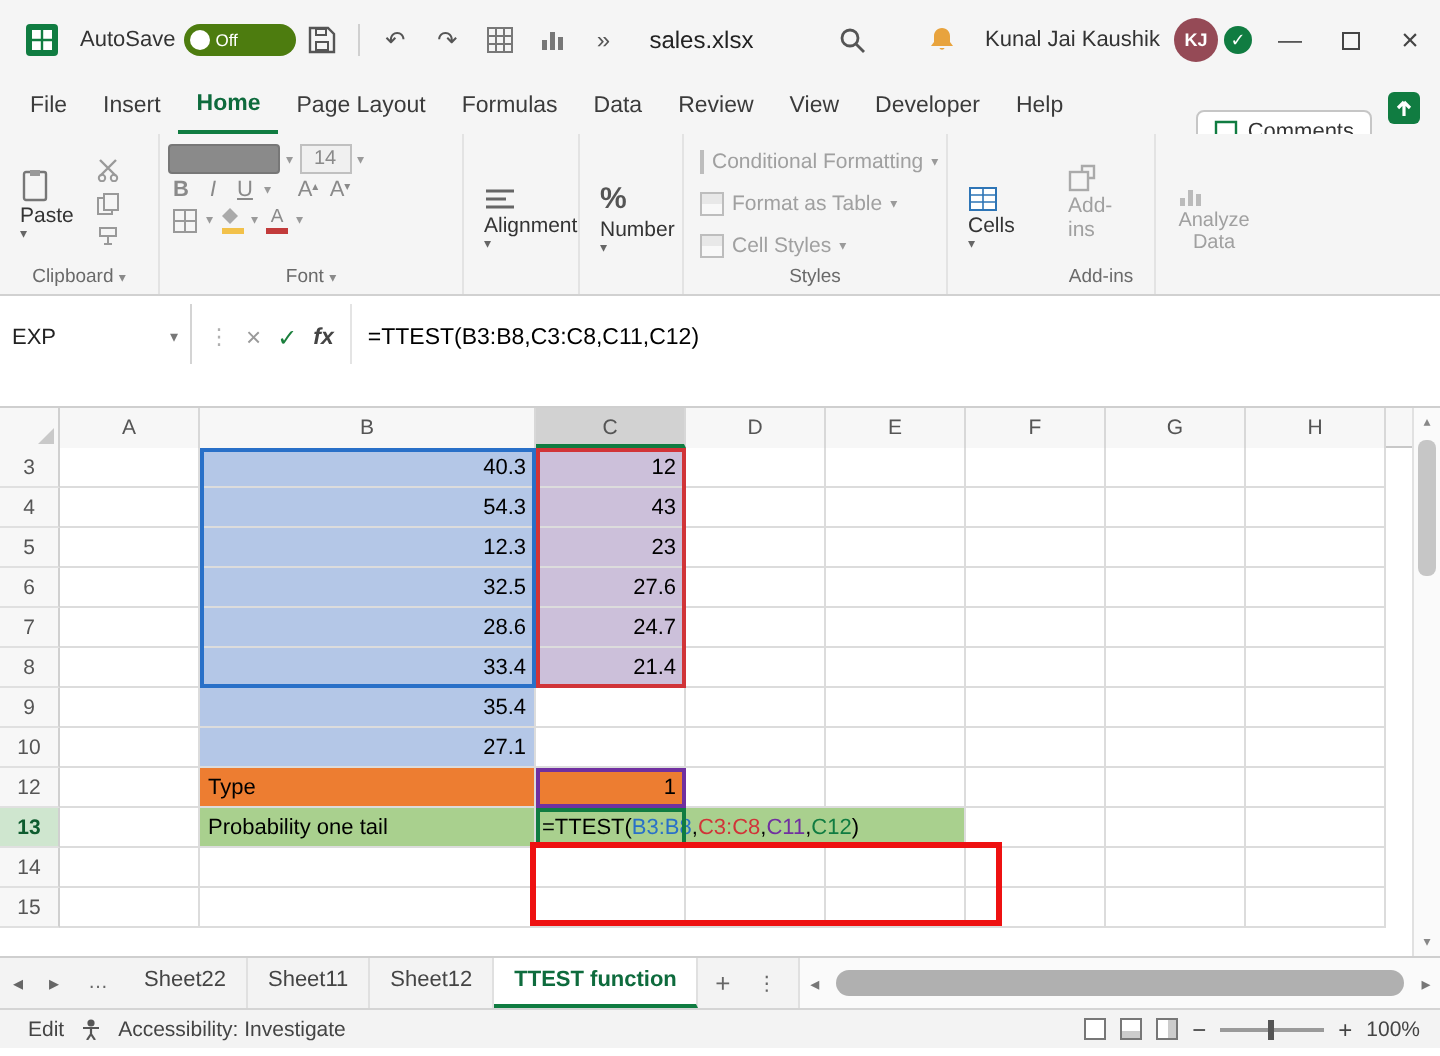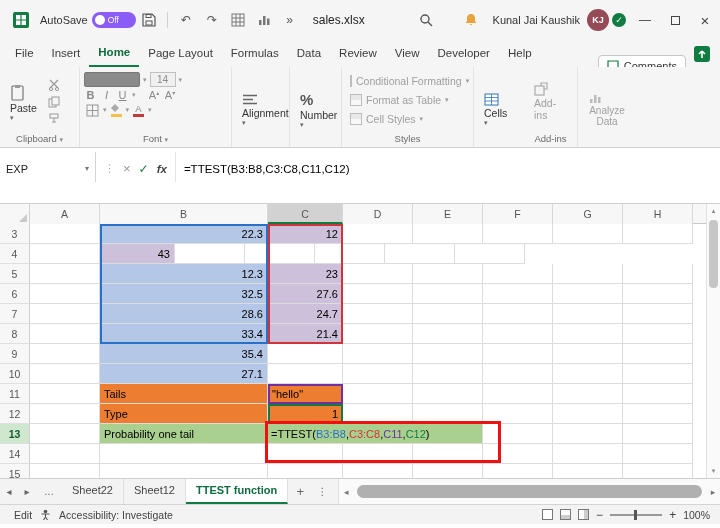--- a/index.html
+++ b/index.html
@@ -4,21 +4,21 @@
 <style>
   * { box-sizing: border-box; margin: 0; padding: 0; }
   html,body { width:720px; height:528px; overflow:hidden; }
   body { font-family:"Liberation Sans", sans-serif; background:#fff; position:relative; font-size:11px; color:#222; }
   .abs { position:absolute; left:0; right:0; }
 
   
   .titlebar { top:0; height:40px; background:#f5f5f5; display:flex; align-items:center; padding-left:8px; }
   .tb-ic { display:inline-flex; align-items:center; justify-content:center; width:20px; height:20px; margin:0 3px; color:#555; font-size:12px; }
   .autosave { font-size:11px; color:#333; margin:0 4px 0 6px; }
-  .toggle { width:44px; height:16px; border-radius:8px; background:#8b5cf6; display:inline-flex; align-items:center; padding:0 3px; gap:3px; }
+  .toggle { width:56px; height:16px; border-radius:8px; background:#4d7c0f; display:inline-flex; align-items:center; padding:0 3px; gap:3px; }
   .knob { width:10px; height:10px; border-radius:50%; background:#fff; }
   .toggle-txt { color:#fff; font-size:8.5px; }
   .tb-sep { width:1px; height:16px; background:#d0d0d0; margin:0 5px; }
   .filename { font-size:12px; color:#222; margin-left:10px; }
   .tb-spacer { flex:1; }
   .username { font-size:11px; color:#333; margin:0 4px; }
   .avatar { width:22px; height:22px; border-radius:50%; background:#954a56; color:#fff; font-size:9px; font-weight:bold; display:inline-flex; align-items:center; justify-content:center; margin:0 3px; }
   .presence { width:14px; height:14px; border-radius:50%; background:#107c41; color:#fff; font-size:9px; display:inline-flex; align-items:center; justify-content:center; margin-right:4px; }
   .winbtn { width:30px; height:40px; display:inline-flex; align-items:center; justify-content:center; color:#444; font-size:12px; }
   .maxbox { width:9px; height:9px; border:1px solid #444; display:inline-block; }
@@ -288,21 +288,21 @@
 
   <div class="rgroup" style="width:52px;justify-content:center;">
     <div class="bigbtn">
       <span style="font-size:15px;color:#555;font-weight:bold;">%</span>
       <span>Number</span>
       <span class="chev">▾</span>
     </div>
   </div>
 
   <div class="rgroup" style="width:132px;">
-    <div class="gbody" style="flex-direction:column;justify-content:flex-start;">
+    <div class="gbody" style="flex-direction:column;justify-content:space-between;">
         <div class="styles-item">
           <div class="sicon"></div>
           <div class="slbl">Conditional Formatting</div>
           <div class="schev">▾</div>
         </div>
         <div class="styles-item">
           <div class="sicon"></div>
           <div class="slbl">Format as Table</div>
           <div class="schev">▾</div>
         </div>
@@ -374,31 +374,32 @@
       <div class="colhead colD">D</div>
       <div class="colhead colE">E</div>
       <div class="colhead colF">F</div>
       <div class="colhead colG">G</div>
       <div class="colhead colH">H</div>
     </div>
   <div>
       <div class="grow">
         <div class="rowhead">3</div>
         <div class="cell colA"></div>
-        <div class="cell colB f-blue num">22.3</div>
+        <div class="cell colB f-blue num">40.3</div>
         <div class="cell colC f-purple num">12</div>
         <div class="cell colD"></div>
         <div class="cell colE"></div>
         <div class="cell colF"></div>
         <div class="cell colG"></div>
         <div class="cell colH"></div>
       </div>
       <div class="grow">
         <div class="rowhead">4</div>
         <div class="cell colA"></div>
+        <div class="cell colB f-blue num">54.3</div>
         <div class="cell colC f-purple num">43</div>
         <div class="cell colD"></div>
         <div class="cell colE"></div>
         <div class="cell colF"></div>
         <div class="cell colG"></div>
         <div class="cell colH"></div>
       </div>
       <div class="grow">
         <div class="rowhead">5</div>
         <div class="cell colA"></div>
@@ -452,31 +453,20 @@
         <div class="cell colE"></div>
         <div class="cell colF"></div>
         <div class="cell colG"></div>
         <div class="cell colH"></div>
       </div>
       <div class="grow">
         <div class="rowhead">10</div>
         <div class="cell colA"></div>
         <div class="cell colB f-blue num">27.1</div>
         <div class="cell colC"></div>
-        <div class="cell colD"></div>
-        <div class="cell colE"></div>
-        <div class="cell colF"></div>
-        <div class="cell colG"></div>
-        <div class="cell colH"></div>
-      </div>
-      <div class="grow">
-        <div class="rowhead">11</div>
-        <div class="cell colA"></div>
-        <div class="cell colB f-orange">Tails</div>
-        <div class="cell colC f-orange">"hello"</div>
         <div class="cell colD"></div>
         <div class="cell colE"></div>
         <div class="cell colF"></div>
         <div class="cell colG"></div>
         <div class="cell colH"></div>
       </div>
       <div class="grow">
         <div class="rowhead">12</div>
         <div class="cell colA"></div>
         <div class="cell colB f-orange">Type</div>
@@ -532,20 +522,21 @@
     <div class="varrow" style="bottom:3px;">▾</div>
   </div>
 </div>
 
 <div class="abs sheetbar">
   <span class="nav">◂</span>
   <span class="nav">▸</span>
   <span class="nav" style="width:26px;">…</span>
   <span style="display:flex;align-items:stretch;">
       <div class="stab">Sheet22</div>
+      <div class="stab">Sheet11</div>
       <div class="stab">Sheet12</div>
       <div class="stab active">TTEST function</div>
     </span>
   <span class="nav" style="width:24px;font-size:13px;">+</span>
   <span class="nav" style="width:20px;">⋮</span>
   <span class="hscroll">
     <span class="harrow" style="left:0;">◂</span>
     <span class="hthumb"></span>
     <span class="harrow" style="right:0;">▸</span>
   </span>

